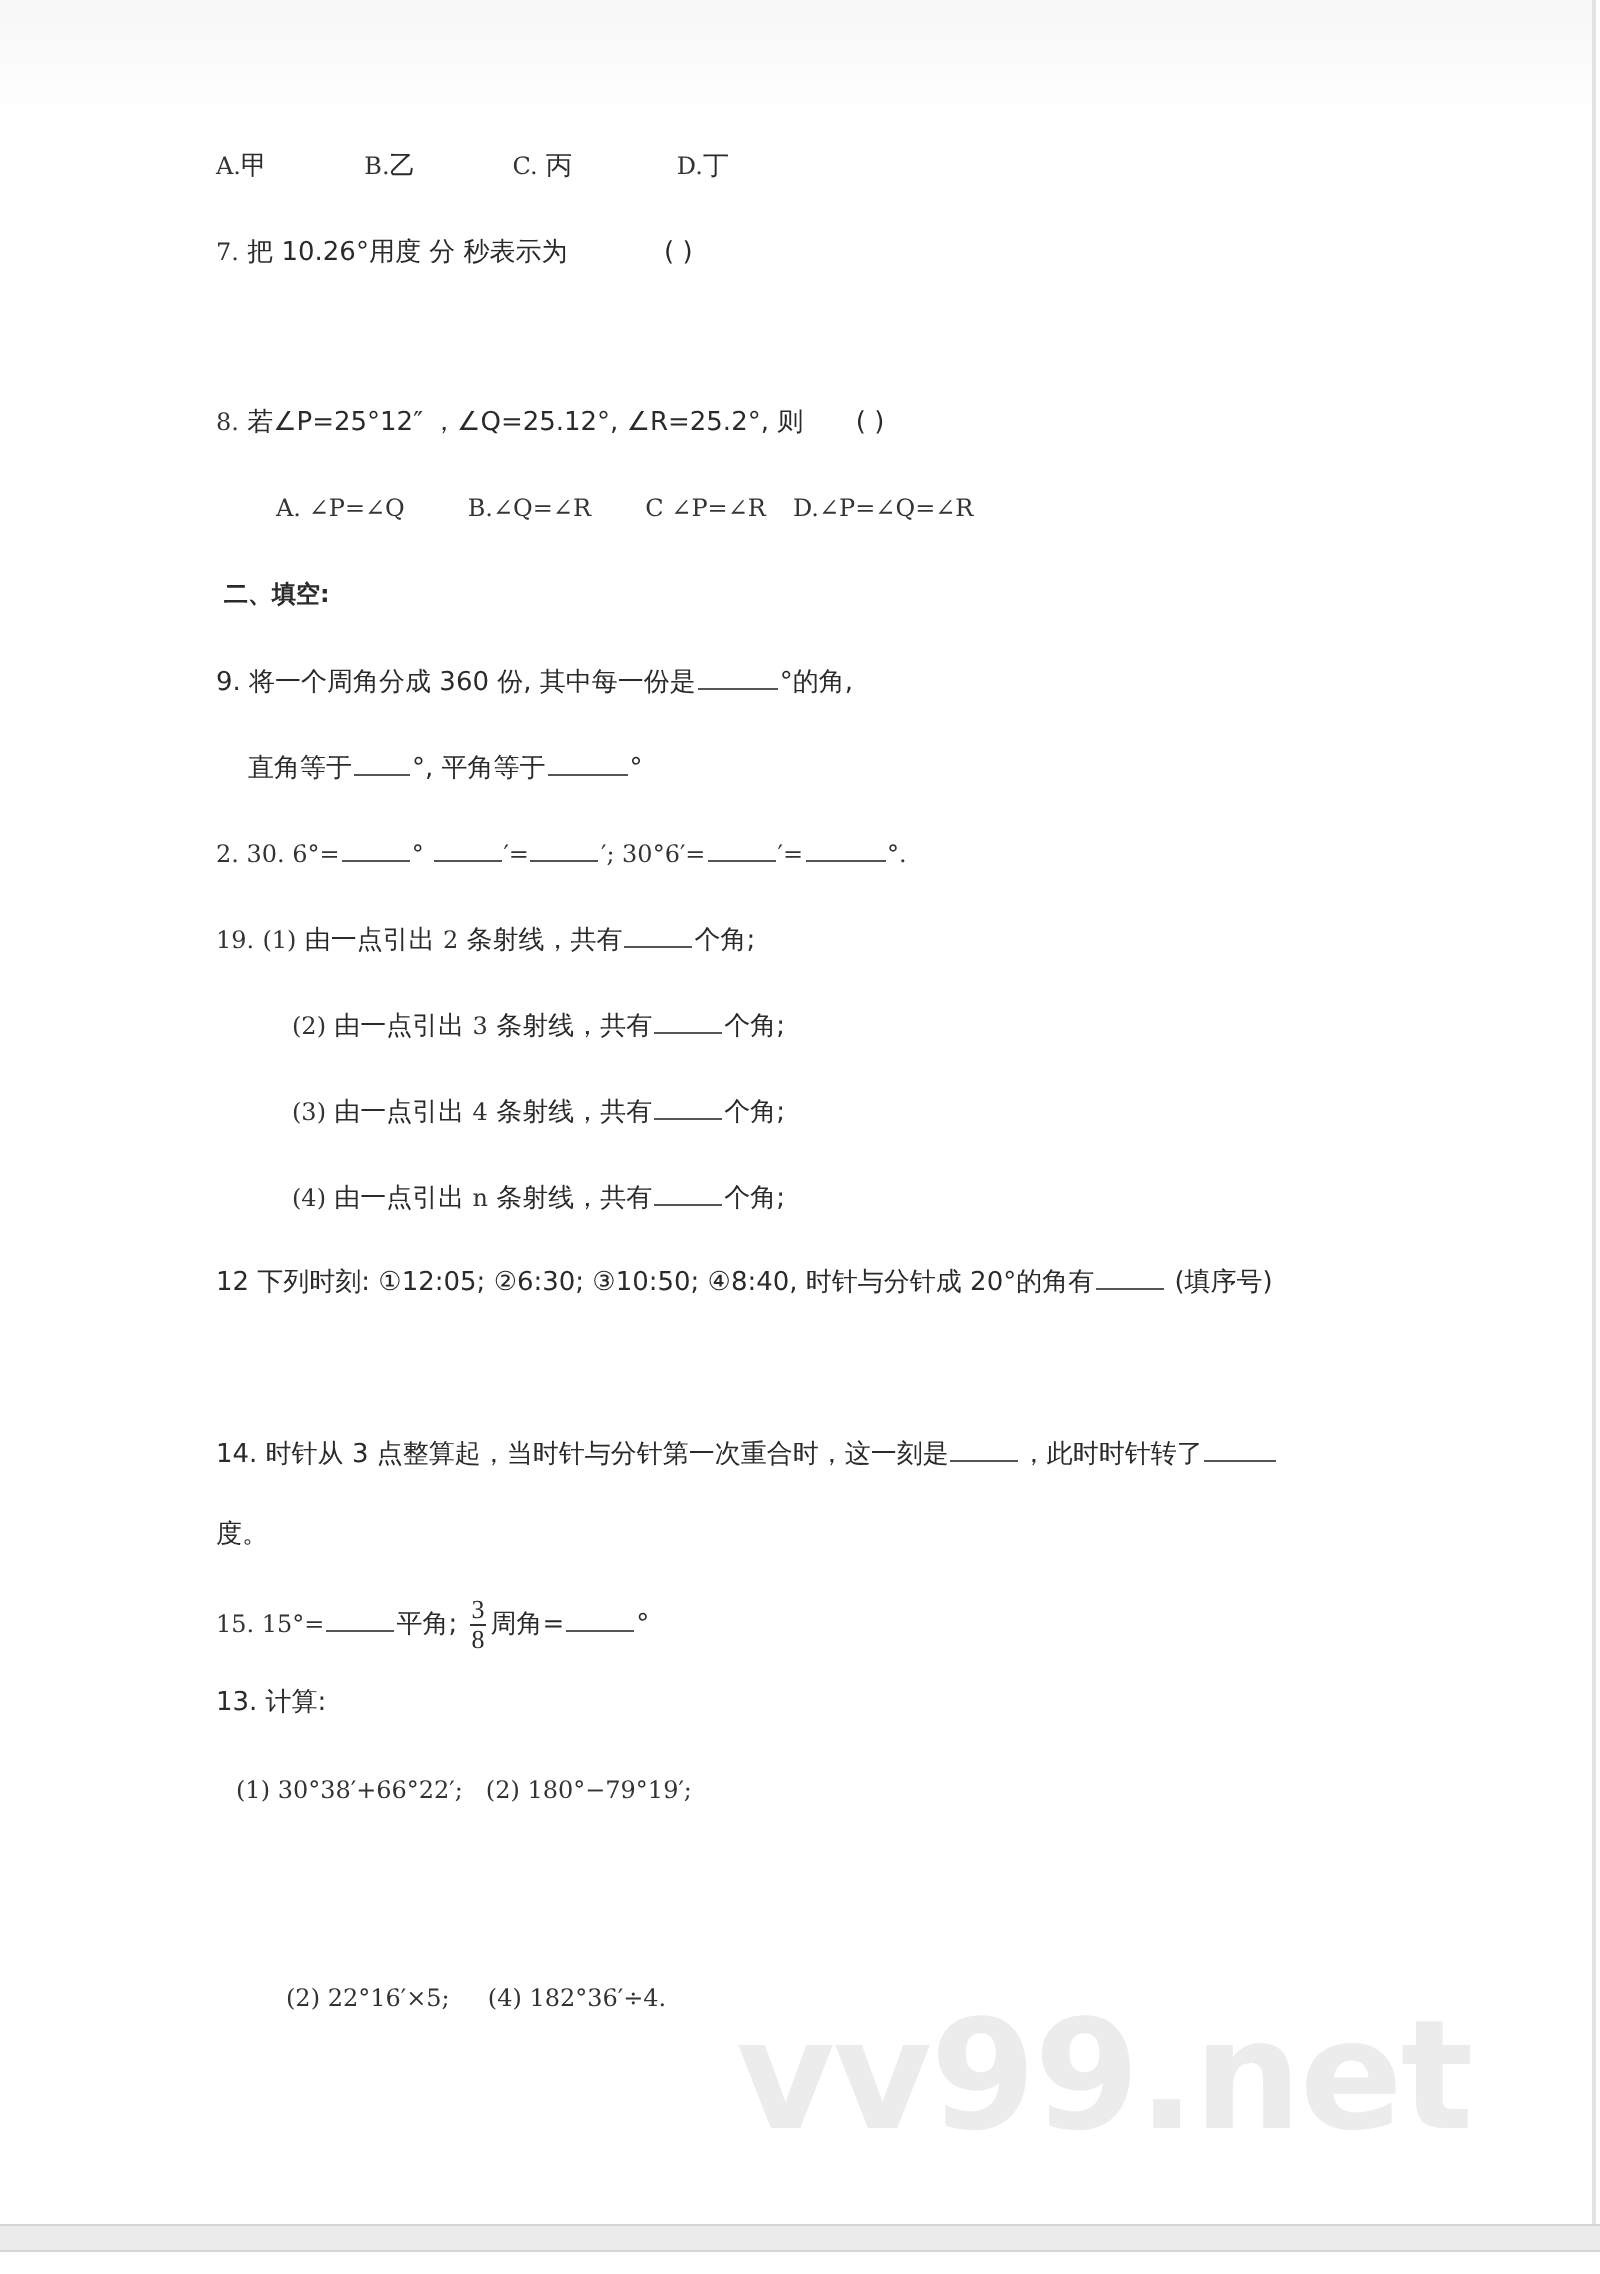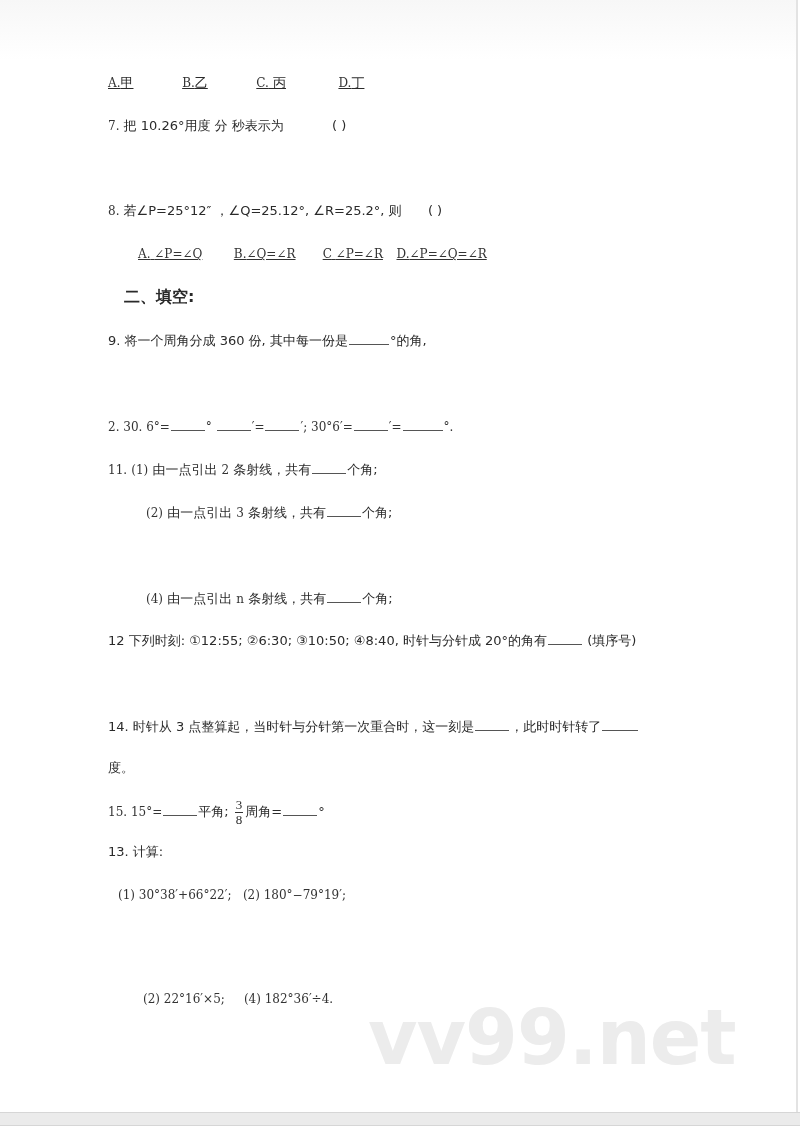--- a/index.html
+++ b/index.html
@@ -25,21 +25,21 @@
     }
     .line {
       position: absolute; white-space: nowrap; font-size: 13px; line-height: 18px;
     }
     .serif { font-family: "DejaVu Serif", "Liberation Serif", serif; font-size: 12px; color: #333; }
     .bold { font-weight: bold; }
     .blank {
       display: inline-block; border-bottom: 1px solid #555; height: 14px;
       vertical-align: baseline; margin: 0 1px;
     }
-    .opt { display: inline-block; text-decoration: underline; }
+    .opt { display: inline-block; }
     .frac {
       display: inline-flex; flex-direction: column; align-items: center;
       vertical-align: middle; font-family: "Liberation Serif", serif; font-size: 13px;
       line-height: 14px; margin: 0 2px;
     }
     .frac .num { border-bottom: 1px solid #333; padding: 0 1px; }
     .watermark {
       position: absolute; left: 368px; top: 1000px;
       font-family: "DejaVu Sans", sans-serif; font-weight: bold;
       font-size: 76px; letter-spacing: -1px; color: #ececec; line-height: 1;
@@ -71,52 +71,61 @@
     <span style="display:inline-block; width:18px;"></span>
     <span>(   )</span>
   </div>
   <div class="line serif" style="left:138px; top:245px;">
     <span class="opt" style="width:92px;"><span>A.</span> <span>∠P=∠Q</span></span>
     <span class="opt" style="width:85px;"><span>B.</span><span>∠Q=∠R</span></span>
     <span class="opt" style="width:70px;"><span>C</span> <span>∠P=∠R</span></span>
     <span class="opt"><span>D.</span><span>∠P=∠Q=∠R</span></span>
   </div>
 
-  <div class="line bold" style="left:124px; top:288px; font-size:16px;">二、填空:</div>
+  <div class="line bold" style="left:112px; top:288px; font-size:12px;">二、填空:</div>
 
   <div class="line" style="left:108px; top:330px;">
     <span>9. 将一个周角分成 360 份, 其中每一份是</span><span class="blank" style="width:40px;"></span><span>°的角,</span>
+  </div>
+  <div class="line" style="left:124px; top:373px;">
+    <span>直角等于</span><span class="blank" style="width:28px;"></span><span>°, 平角等于</span><span class="blank" style="width:40px;"></span><span>°</span>
   </div>
 
   <div class="line serif" style="left:108px; top:416px;">
     <span>2. 30. 6°=</span><span class="blank" style="width:34px;"></span><span>°</span> <span class="blank" style="width:34px;"></span><span>′=</span><span class="blank" style="width:34px;"></span><span>′; 30°6′=</span><span class="blank" style="width:34px;"></span><span>′=</span><span class="blank" style="width:40px;"></span><span>°.</span>
   </div>
 
   <div class="line" style="left:108px; top:459px;">
-    <span class="serif">11.</span>
+    <span class="serif">19.</span>
     <span class="serif">(1)</span>
     <span>由一点引出</span>
     <span class="serif">2</span>
     <span>条射线，共有</span><span class="blank" style="width:34px;"></span><span>个角;</span>
   </div>
   <div class="line" style="left:146px; top:502px;">
     <span class="serif">(2)</span>
     <span>由一点引出</span>
     <span class="serif">3</span>
     <span>条射线，共有</span><span class="blank" style="width:34px;"></span><span>个角;</span>
   </div>
+  <div class="line" style="left:146px; top:545px;">
+    <span class="serif">(3)</span>
+    <span>由一点引出</span>
+    <span class="serif">4</span>
+    <span>条射线，共有</span><span class="blank" style="width:34px;"></span><span>个角;</span>
+  </div>
   <div class="line" style="left:146px; top:588px;">
     <span class="serif">(4)</span>
     <span>由一点引出</span>
     <span class="serif">n</span>
     <span>条射线，共有</span><span class="blank" style="width:34px;"></span><span>个角;</span>
   </div>
 
   <div class="line" style="left:108px; top:630px;">
-    <span>12 下列时刻: ①12:55; ②6:30; ③10:50; ④8:40, 时针与分针成 20°的角有</span><span class="blank" style="width:34px;"></span>
+    <span>12 下列时刻: ①12:05; ②6:30; ③10:50; ④8:40, 时针与分针成 20°的角有</span><span class="blank" style="width:34px;"></span>
     <span>(填序号)</span>
   </div>
 
 
   <div class="line" style="left:108px; top:716px;">
     <span>14. 时针从 3 点整算起，当时针与分针第一次重合时，这一刻是</span><span class="blank" style="width:34px;"></span><span>，此时时针转了</span><span class="blank" style="width:36px;"></span>
   </div>
   <div class="line" style="left:108px; top:759px;">度。</div>
 
   <div class="line" style="left:108px; top:798px; line-height:28px;">

